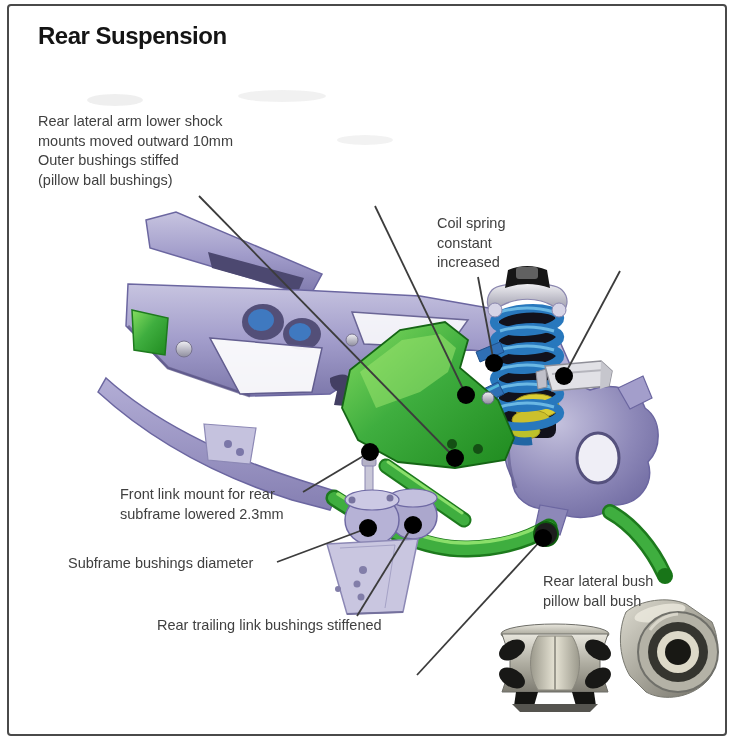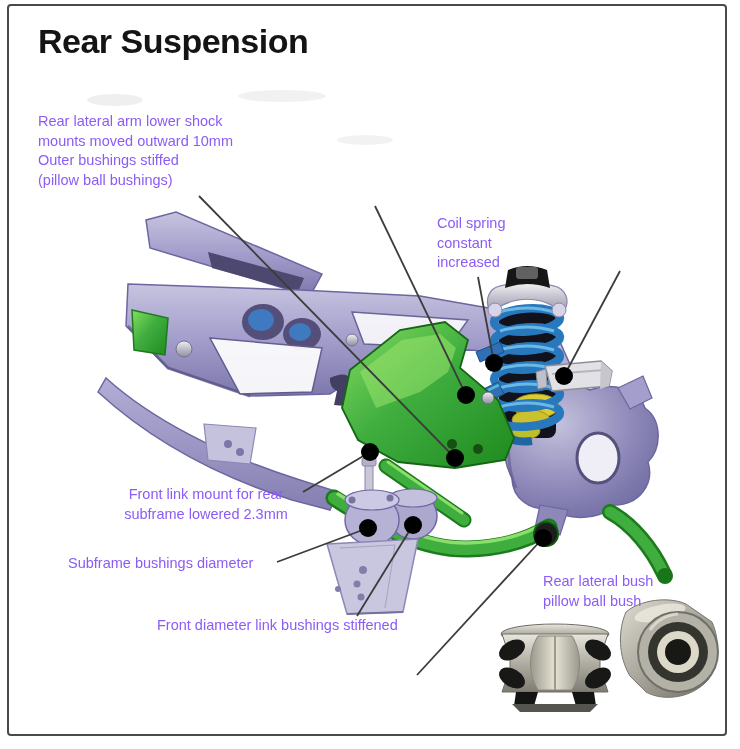--- a/index.html
+++ b/index.html
@@ -1,45 +1,45 @@
 <!DOCTYPE html>
 <html><head>
 <meta charset="utf-8">
 <style>
   html,body{margin:0;padding:0;background:#ffffff;}
   .page{position:relative;width:740px;height:749px;background:#ffffff;overflow:hidden;
         font-family:"Liberation Sans","DejaVu Sans",sans-serif;color:#232323;}
   .frame-border{position:absolute;left:7px;top:4px;width:720px;height:732px;
         border:2px solid #4a4a4a;border-radius:4px;box-sizing:border-box;z-index:0;}
-  .title{position:absolute;left:38px;top:22px;margin:0;font-size:34px;font-weight:bold;
+  .title{position:absolute;left:38px;top:22px;margin:0;font-size:24px;font-weight:bold;
         letter-spacing:-0.5px;color:#141414;z-index:3;}
   .ann{position:absolute;font-size:14.5px;line-height:19.5px;white-space:pre-line;
-        color:#8b5cf6;z-index:3;}
-  .ann.center{text-align:center;width:172px;}
+        color:#404040;z-index:3;}
+  .ann.center{text-align:left;width:172px;}
   svg.fig{position:absolute;left:0;top:0;z-index:2;}
 </style>
 </head>
 <body>
 
 <div class="page">
   <div class="frame-border"></div>
 
   <h1 class="title">Rear Suspension</h1>
 
   <div class="ann" style="left:38px;top:112px">Rear lateral arm lower shock
 mounts moved outward 10mm
 Outer bushings stiffed
 (pillow ball bushings)</div>
   <div class="ann" style="left:437px;top:214px">Coil spring
 constant
 increased</div>
   <div class="ann center" style="left:120px;top:485px">Front link mount for rear
 subframe lowered 2.3mm</div>
   <div class="ann" style="left:68px;top:554px">Subframe bushings diameter</div>
-  <div class="ann" style="left:157px;top:616px">Front diameter link bushings stiffened</div>
+  <div class="ann" style="left:157px;top:616px">Rear trailing link bushings stiffened</div>
   <div class="ann" style="left:543px;top:572px">Rear lateral bush
 pillow ball bush</div>
 
   <svg class="fig" width="740" height="749" viewBox="0 0 740 749">
     <defs>
       <linearGradient id="gFrame" x1="0" y1="0" x2="0" y2="1">
         <stop offset="0" stop-color="#c7c4e0"></stop>
           <stop offset="0.5" stop-color="#a29dcb"></stop>
           <stop offset="1" stop-color="#7d78ab"></stop>
       </linearGradient>

